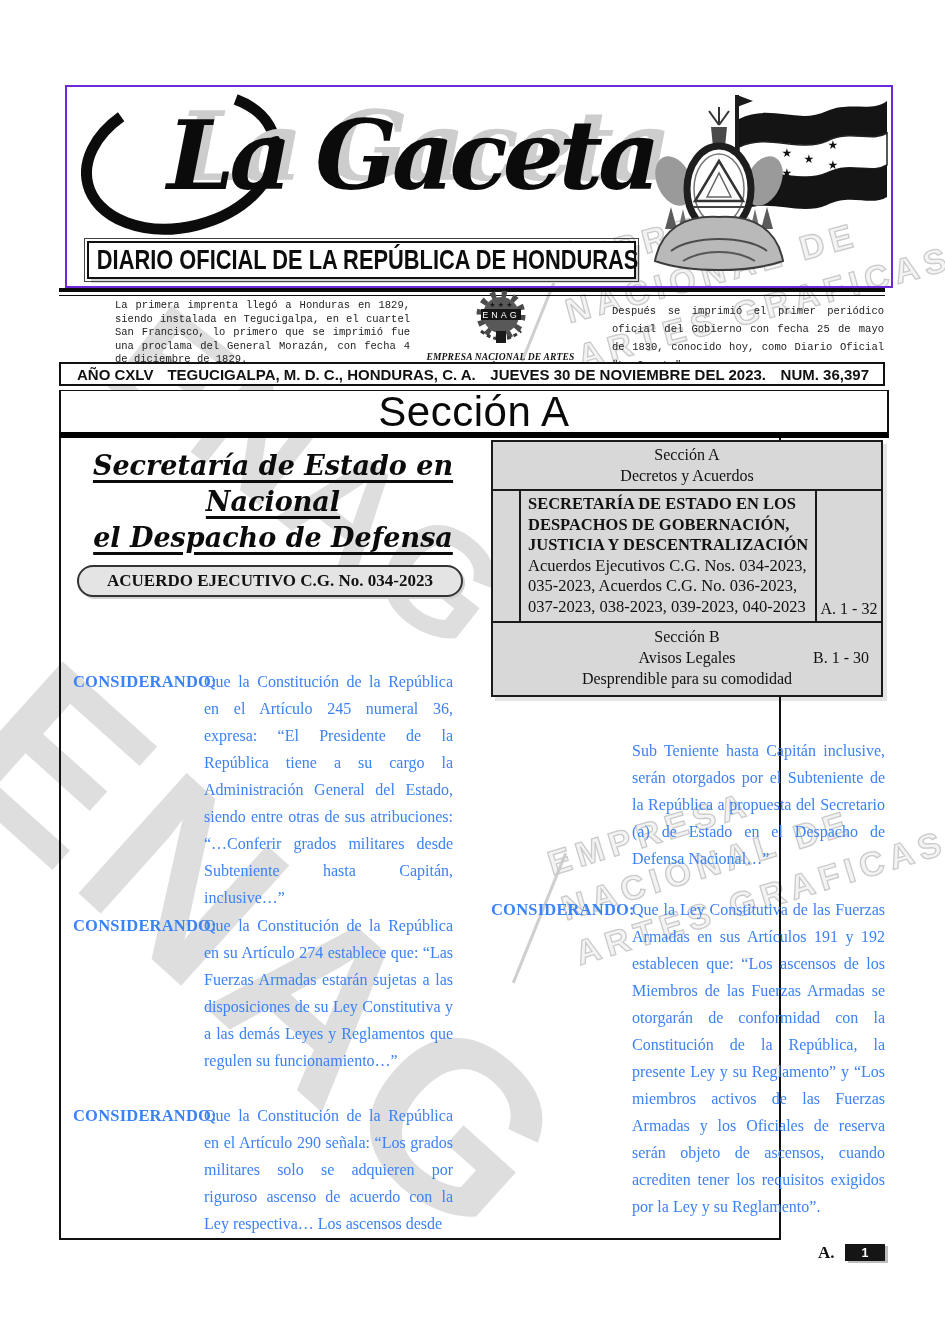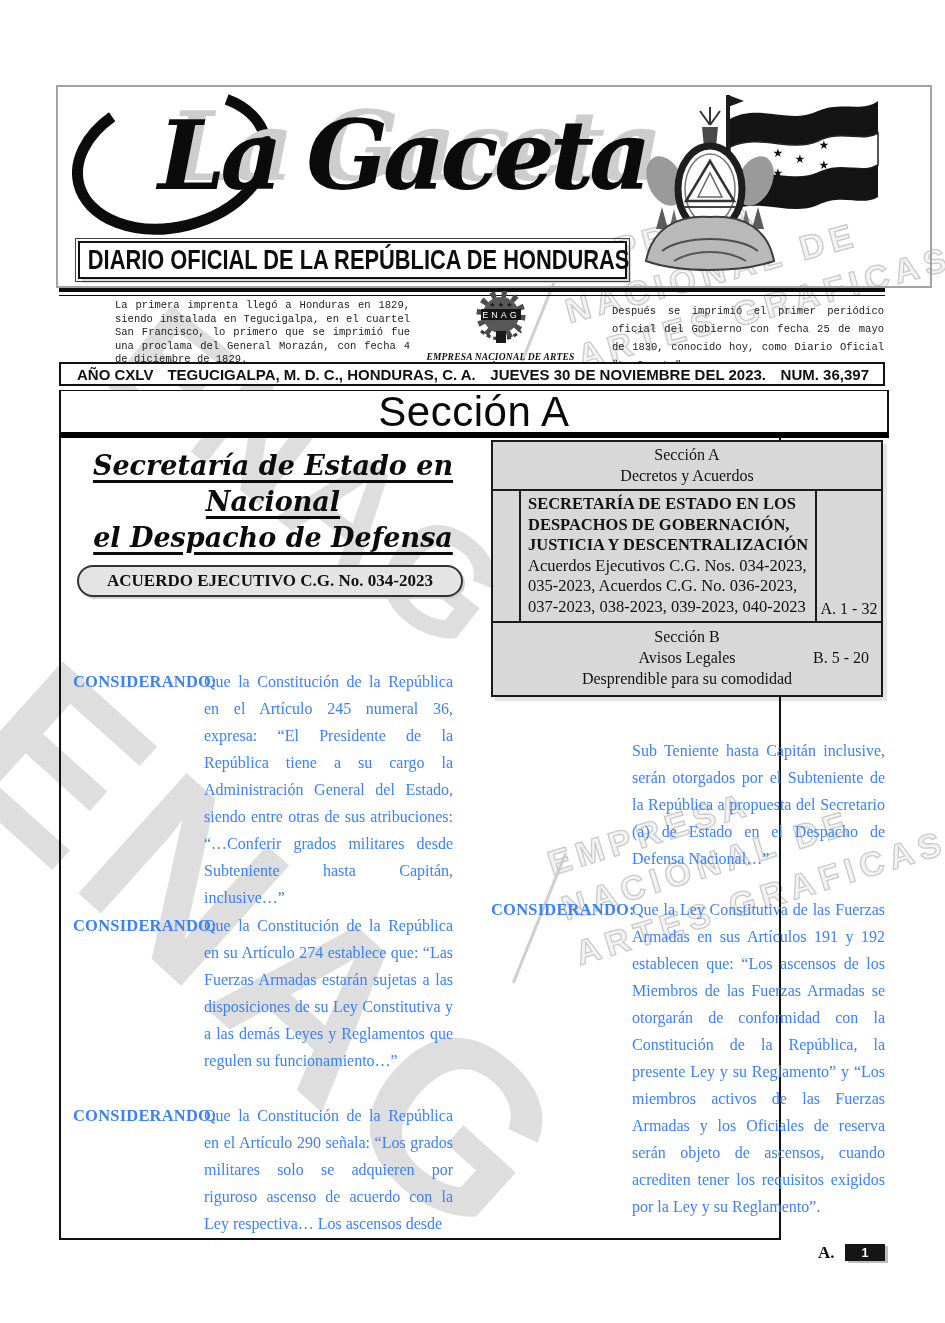--- a/index.html
+++ b/index.html
@@ -18,21 +18,21 @@
               letter-spacing:6px;font-size:34px;line-height:47px;transform-origin:left top;}
   .wm-empresa.one{left:548px;top:244px;transform:rotate(-15deg);}
   .wm-empresa.two{left:542px;top:842px;transform:rotate(-17deg);}
   .wm-slash{width:3px;background:#cfcfcf;transform-origin:center;}
   .wm-slash.one{left:545px;top:236px;height:130px;transform:rotate(22deg);}
   .wm-slash.two{left:538px;top:848px;height:140px;transform:rotate(22deg);}
 
   .z{z-index:2;}
 
   
-  .masthead{left:56px;top:85px;width:824px;height:199px;border:2px solid #a3a3a3;background:transparent;padding-left:48px;}
+  .masthead{left:65px;top:85px;width:824px;height:199px;border:2px solid #6d28d9;background:transparent;}
   .swoosh{left:14px;top:0px;}
   .logo-text{left:100px;top:12px;font-family:"DejaVu Serif",serif;font-style:italic;font-weight:bold;
              font-size:96px;letter-spacing:-5px;color:#0b0b0b;white-space:nowrap;
              text-shadow:11px -9px 0 #cdcdcd;}
   .arms-svg{left:552px;top:2px;}
   .tagline-box{left:20px;top:154px;width:545px;height:34px;border:2px solid #111;
                outline:1px solid #444;outline-offset:2px;background:#fff;
                display:flex;align-items:center;box-shadow:4px 4px 0 #d8d8d8;}
   .tagline-text{display:inline-block;font-family:"Liberation Sans",sans-serif;font-weight:bold;
                 font-size:28px;white-space:nowrap;transform:scaleX(0.78);transform-origin:left center;
@@ -248,21 +248,21 @@
         <div class="sum-cell-text">
           <span class="sum-org">SECRETARÍA DE ESTADO EN LOS DESPACHOS DE GOBERNACIÓN, JUSTICIA Y DESCENTRALIZACIÓN</span>
           <span>Acuerdos Ejecutivos C.G. Nos. 034-2023, 035-2023, Acuerdos C.G. No. 036-2023, 037-2023, 038-2023, 039-2023, 040-2023</span>
         </div>
         <div class="sum-cell-pages">A. 1 - 32</div>
       </div>
       <div class="sum-secb">
         <div>Sección B</div>
         <div class="sum-avisos">
           <span>Avisos Legales</span>
-          <span class="sum-b-pages">B. 5 - 20</span>
+          <span class="sum-b-pages">B. 1 - 30</span>
         </div>
         <div>Desprendible para su comodidad</div>
       </div>
     </div>
 
     <div class="para cont">
       <span>Sub Teniente hasta Capitán inclusive, serán otorgados por el Subteniente de la República a propuesta del Secretario (a) de Estado en el Despacho de Defensa Nacional…”</span>
     </div>
 
     <div class="para cright">

